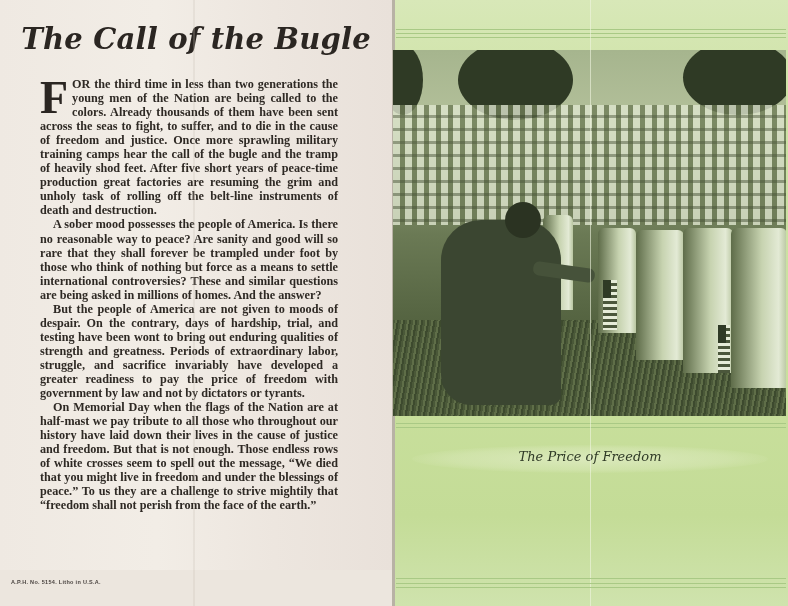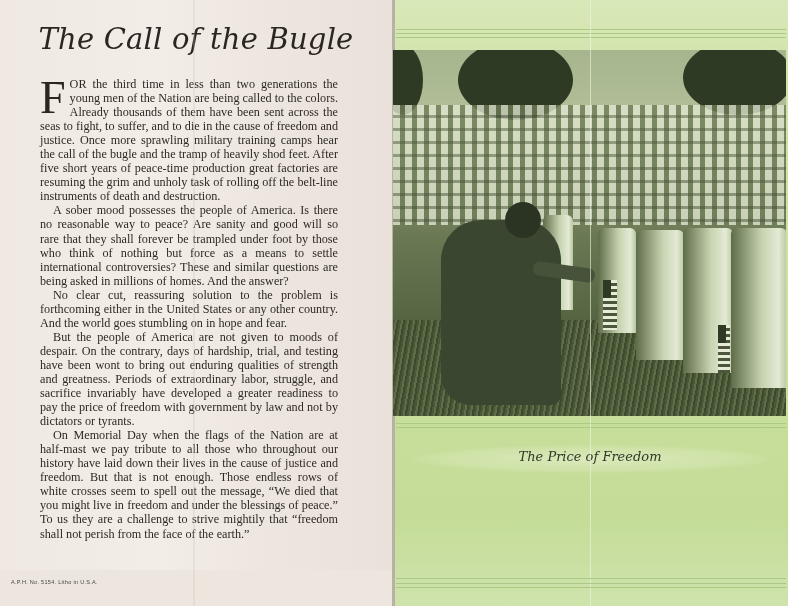--- a/index.html
+++ b/index.html
@@ -4,20 +4,21 @@
 <style>
   html, body { margin: 0; padding: 0; }
   body {
     width: 788px; height: 606px; overflow: hidden; position: relative;
     background: #ece6de;
     font-family: "Liberation Serif", serif;
   }
   .left-page {
     position: absolute; left: 0; top: 0; width: 392px; height: 570px;
     background: linear-gradient(90deg, #efe9e2 0%, #f2ede6 40%, #ede6df 70%, #e9e1da 100%);
+    font-weight: bold;
   }
   .left-page::after {
     content: ""; position: absolute; left: 193px; top: 0; width: 2px; height: 606px;
     background: rgba(200,190,180,0.25);
   }
   .title {
     position: absolute; left: 0; width: 392px; top: 22px;
     text-align: center;
     font-family: "DejaVu Serif", serif; font-style: italic;
     font-size: 29px; color: #2b2622; letter-spacing: 0.2px;
@@ -91,21 +92,20 @@
   }
 </style>
 </head>
 <body>
 
 <div class="left-page">
   <div class="title">The Call of the Bugle</div>
   <div class="body-text">
     <p class="first"><span class="dropcap">F</span><span>OR the third time in less than two generations the young men of the Nation are being called to the colors. Already thousands of them have been sent across the seas to fight, to suffer, and to die in the cause of freedom and justice. Once more sprawling military training camps hear the call of the bugle and the tramp of heavily shod feet. After five short years of peace-time production great factories are resuming the grim and unholy task of rolling off the belt-line instruments of death and destruction.</span></p>
     <p>A sober mood possesses the people of America. Is there no reasonable way to peace? Are sanity and good will so rare that they shall forever be trampled under foot by those who think of nothing but force as a means to settle international controversies? These and similar questions are being asked in millions of homes. And the answer?</p>
-    <p>No clear cut, reassuring solution to the problem is forthcoming either in the United States or any other country. And the world goes stumbling on in hope and fear.</p>
     <p>But the people of America are not given to moods of despair. On the contrary, days of hardship, trial, and testing have been wont to bring out enduring qualities of strength and greatness. Periods of extraordinary labor, struggle, and sacrifice invariably have developed a greater readiness to pay the price of freedom with government by law and not by dictators or tyrants.</p>
     <p>On Memorial Day when the flags of the Nation are at half-mast we pay tribute to all those who throughout our history have laid down their lives in the cause of justice and freedom. But that is not enough. Those endless rows of white crosses seem to spell out the message, “We died that you might live in freedom and under the blessings of peace.” To us they are a challenge to strive mightily that “freedom shall not perish from the face of the earth.”</p>
   </div>
   <div class="imprint">A.P.H. No. 5154. Litho in U.S.A.</div>
 </div>
 
 <div class="right-page">
   <div class="rule" style="top:29px"></div>
   <div class="rule" style="top:33px"></div>
   <div class="rule" style="top:37px"></div>

